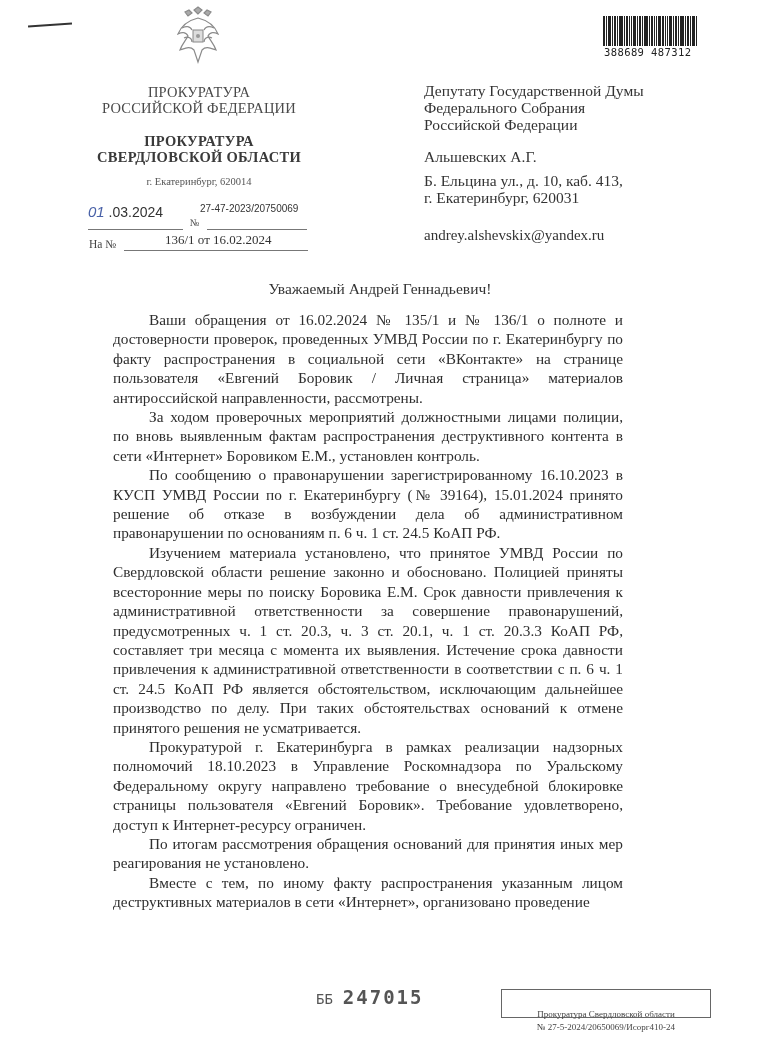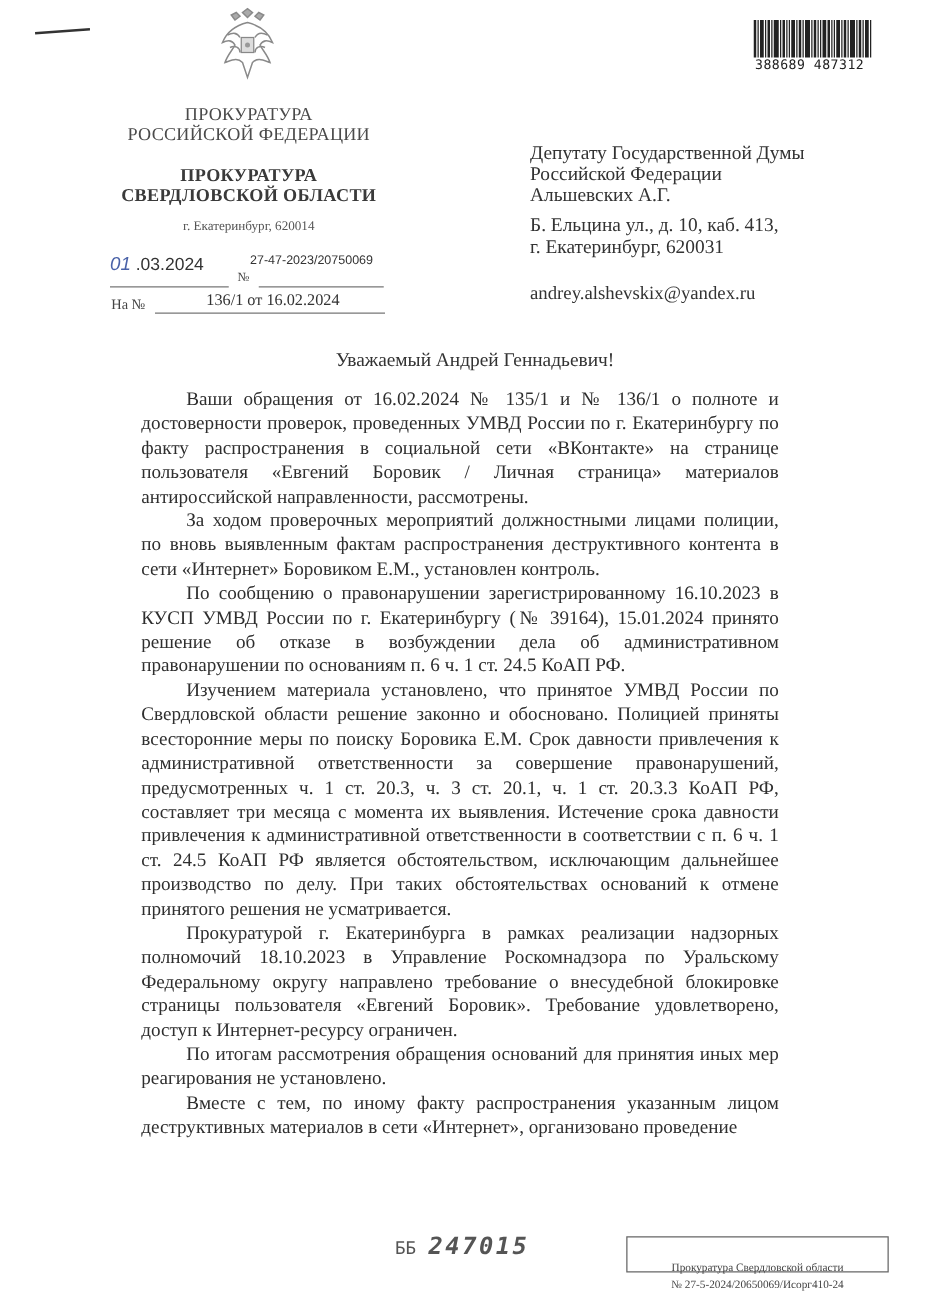--- a/index.html
+++ b/index.html
@@ -23,33 +23,33 @@
     .l2 { left: 207px; top: 229px; width: 100px; }
     .l3 { left: 124px; top: 250px; width: 184px; }
     .na-label { left: 89px; top: 238px; font-size: 11.5px; color: #444; }
     .na-val { left: 165px; top: 232px; font-size: 13px; color: #333; }
 
     .barcode { left: 603px; top: 16px; width: 116px; height: 30px; display: flex; align-items: stretch; }
     .barcode span { display: block; background: #222; margin-right: 1px; }
     .barcode-num { left: 604px; top: 46px; font-family: "DejaVu Sans Mono", monospace; font-size: 10.5px; letter-spacing: 0.4px; color: #222; }
 
     .rcpt { left: 424px; font-size: 15.5px; line-height: 17px; color: #333; }
-    .r1 { top: 82px; margin-top: 32px; }
+    .r1 { top: 82px; }
     .r2 { top: 148px; }
     .r3 { top: 172px; }
     .r4 { top: 227px; font-size: 15px; }
 
     .greeting { left: 0; width: 760px; text-align: center; top: 280px; font-size: 15.5px; color: #333; }
 
     .body { left: 113px; width: 510px; top: 310px; font-size: 15.3px; line-height: 19.4px; color: #2e2e2e; }
     .body p { margin: 0; text-align: justify; text-indent: 36px; }
 
     .series { left: 316px; top: 986px; font-family: "DejaVu Sans Mono", monospace; color: #555; }
     .series .pfx { font-size: 14px; margin-right: 10px; }
-    .series .num { font-size: 19px; font-weight: bold; letter-spacing: 2px; font-style: italic; }
+    .series .num { font-size: 19px; font-weight: bold; letter-spacing: 2px; }
     .stamp { left: 501px; top: 989px; width: 210px; height: 29px; border: 1px solid #666; text-align: center;
              font-size: 9px; line-height: 13px; color: #444; padding-top: 18px; box-sizing: border-box; }
   </style>
 </head>
 <body>
 
 <div class="abs dash"></div>
 
 <svg class="abs emblem" viewBox="0 0 60 60">
   <g fill="none" stroke="#8a8a8a" stroke-width="1.2">
@@ -121,20 +121,21 @@
     <span style="width:1px"></span>
     <span style="width:2px"></span>
     <span style="width:1px"></span>
     <span style="width:3px"></span>
     <span style="width:1px"></span>
 </div>
 <div class="abs barcode-num">388689 487312</div>
 
 <div class="abs rcpt r1">
   <div>Депутату Государственной Думы</div>
+  <div>Федерального Собрания</div>
   <div>Российской Федерации</div>
 </div>
 <div class="abs rcpt r2">Альшевских А.Г.</div>
 <div class="abs rcpt r3">
   <div>Б. Ельцина ул., д. 10, каб. 413,</div>
   <div>г. Екатеринбург, 620031</div>
 </div>
 <div class="abs rcpt r4">andrey.alshevskix@yandex.ru</div>
 
 <div class="abs greeting">Уважаемый Андрей Геннадьевич!</div>

